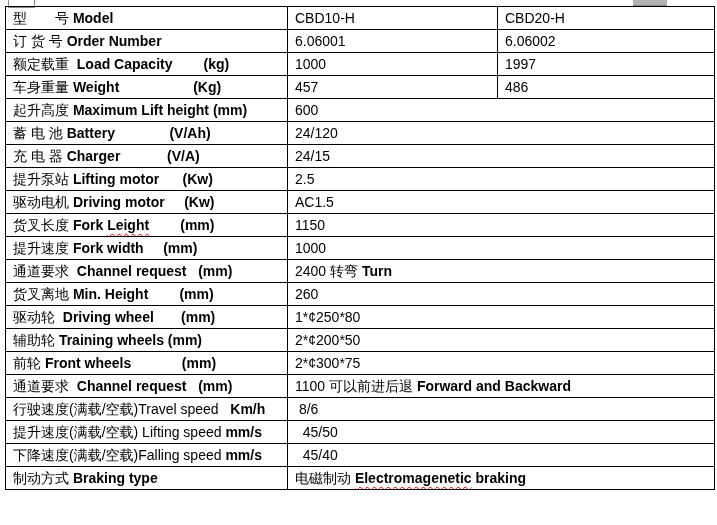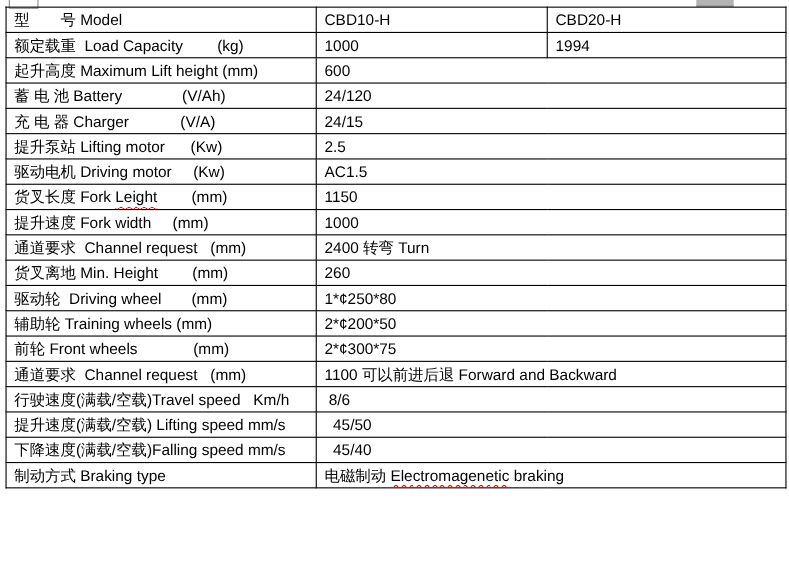--- a/index.html
+++ b/index.html
@@ -22,21 +22,21 @@
   td {
     border:1.5px solid var(--border-color,#000000);
     height:22px;
     line-height:22px;
     padding:0 2px 0 7px;
     white-space:pre;
     overflow:hidden;
     vertical-align:middle;
     font-size:14px;
   }
-  .b { font-weight:normal; }
+  .b { font-weight:bold; }
   .sq {
     text-decoration-line:underline;
     text-decoration-style:wavy;
     text-decoration-color:var(--squiggle-color,#ff0000);
     text-decoration-thickness:1px;
     text-underline-offset:3px;
     text-align:center;
   }
   .handle-left {
     position:absolute;
@@ -65,23 +65,33 @@
     <col id="col-value1" style="width: 210px;">
     <col id="col-value2" style="width: 217px;">
   </colgroup>
   <tbody id="spec-tbody">
       <tr>
         <td><span>型　　号 </span><span class="b">Model</span></td>
         <td><span>CBD10-H</span></td>
         <td><span>CBD20-H</span></td>
       </tr>
       <tr>
+        <td><span>订 货 号 </span><span class="b">Order Number</span></td>
+        <td><span>6.06001</span></td>
+        <td><span>6.06002</span></td>
+      </tr>
+      <tr>
         <td><span>额定载重  </span><span class="b">Load Capacity</span><span>        </span><span class="b">(kg)</span></td>
         <td><span>1000</span></td>
-        <td><span>1994</span></td>
+        <td><span>1997</span></td>
+      </tr>
+      <tr>
+        <td><span>车身重量 </span><span class="b">Weight</span><span>                   </span><span class="b">(Kg)</span></td>
+        <td><span>457</span></td>
+        <td><span>486</span></td>
       </tr>
       <tr>
         <td><span>起升高度 </span><span class="b">Maximum Lift height (mm)</span></td>
         <td colspan="2"><span>600</span></td>
       </tr>
       <tr>
         <td><span>蓄 电 池 </span><span class="b">Battery</span><span>              </span><span class="b">(V/Ah)</span></td>
         <td colspan="2"><span>24/120</span></td>
       </tr>
       <tr>

